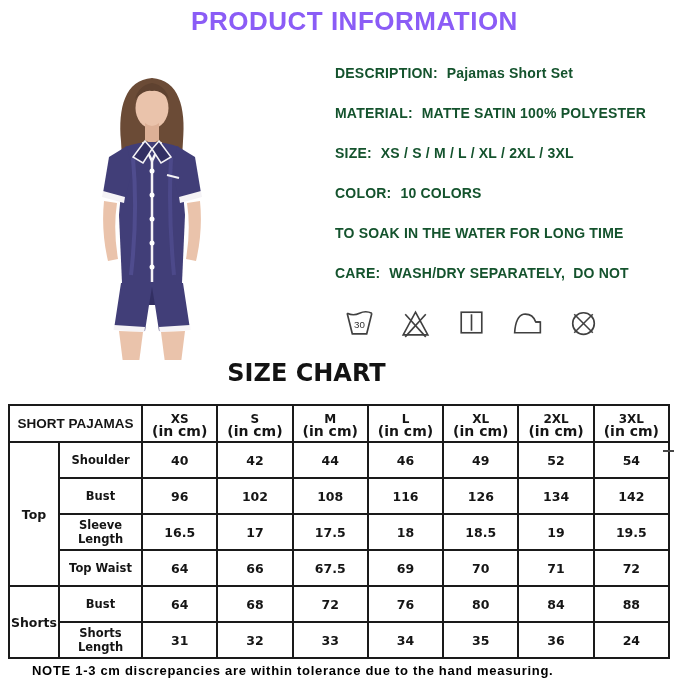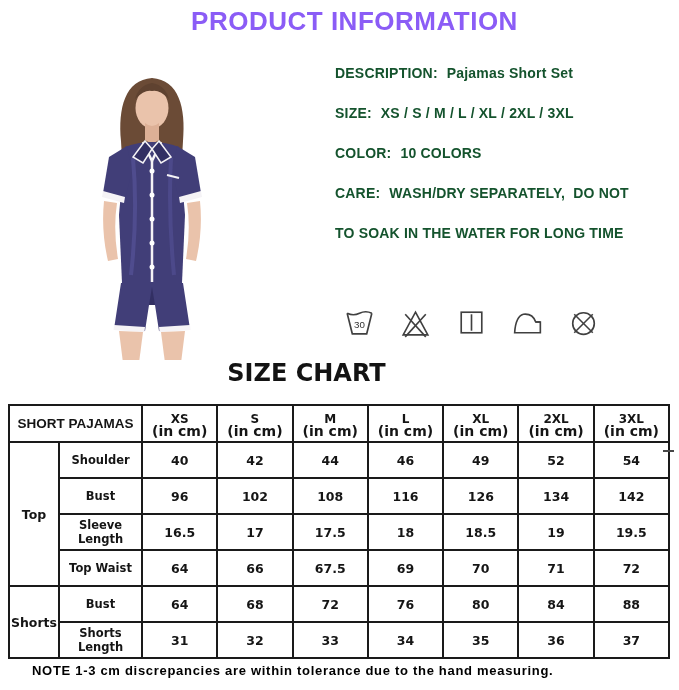--- a/index.html
+++ b/index.html
@@ -94,24 +94,25 @@
       </g>
 
       <path d="M44 268 L68 269 L64 300 L48 300 Z" fill="#eac3ab"></path>
       <path d="M86 269 L110 268 L106 300 L90 300 Z" fill="#eac3ab"></path>
     </g>
   </svg>
 </div>
 
 <div class="specs">
     <div class="spec-line"><span class="spec-label">DESCRIPTION:</span><span class="spec-value">Pajamas Short Set</span></div>
+    <div class="spec-line"><span class="spec-label">MATERIAL:</span><span class="spec-value">MATTE SATIN 100% POLYESTER</span></div>
     <div class="spec-line"><span class="spec-label">SIZE:</span><span class="spec-value">XS / S / M / L / XL / 2XL / 3XL</span></div>
     <div class="spec-line"><span class="spec-label">COLOR:</span><span class="spec-value">10 COLORS</span></div>
+    <div class="spec-line"><span class="spec-value">TO SOAK IN THE WATER FOR LONG TIME</span></div>
     <div class="spec-line"><span class="spec-label">CARE:</span><span class="spec-value">WASH/DRY SEPARATELY,  DO NOT</span></div>
-    <div class="spec-line"><span class="spec-value">TO SOAK IN THE WATER FOR LONG TIME</span></div>
   </div>
 
 <div class="care-icons">
   <span class="care-icon">
     <svg viewBox="0 0 30 36" fill="none" stroke="#404040" stroke-width="1.6">
       <path d="M3 9 L8 29 L22 29 L27 9"></path>
       <path d="M3 9 Q9 12 15 9 Q21 6 27 9"></path>
       <text x="15" y="23" text-anchor="middle" font-size="9.5" fill="#333" stroke="none">30</text>
     </svg>
   </span>
@@ -238,20 +239,20 @@
         <td class="value-cell">88</td>
       </tr>
       <tr>
         <td class="label-cell">Shorts Length</td>
         <td class="value-cell">31</td>
         <td class="value-cell">32</td>
         <td class="value-cell">33</td>
         <td class="value-cell">34</td>
         <td class="value-cell">35</td>
         <td class="value-cell">36</td>
-        <td class="value-cell">37</td>
+        <td class="value-cell">24</td>
       </tr>
     </tbody>
 </table>
 
 <div class="stray-dash"></div>
 
 <div class="note">NOTE 1-3 cm discrepancies are within tolerance due to the hand measuring.</div>
 
 </body></html>

